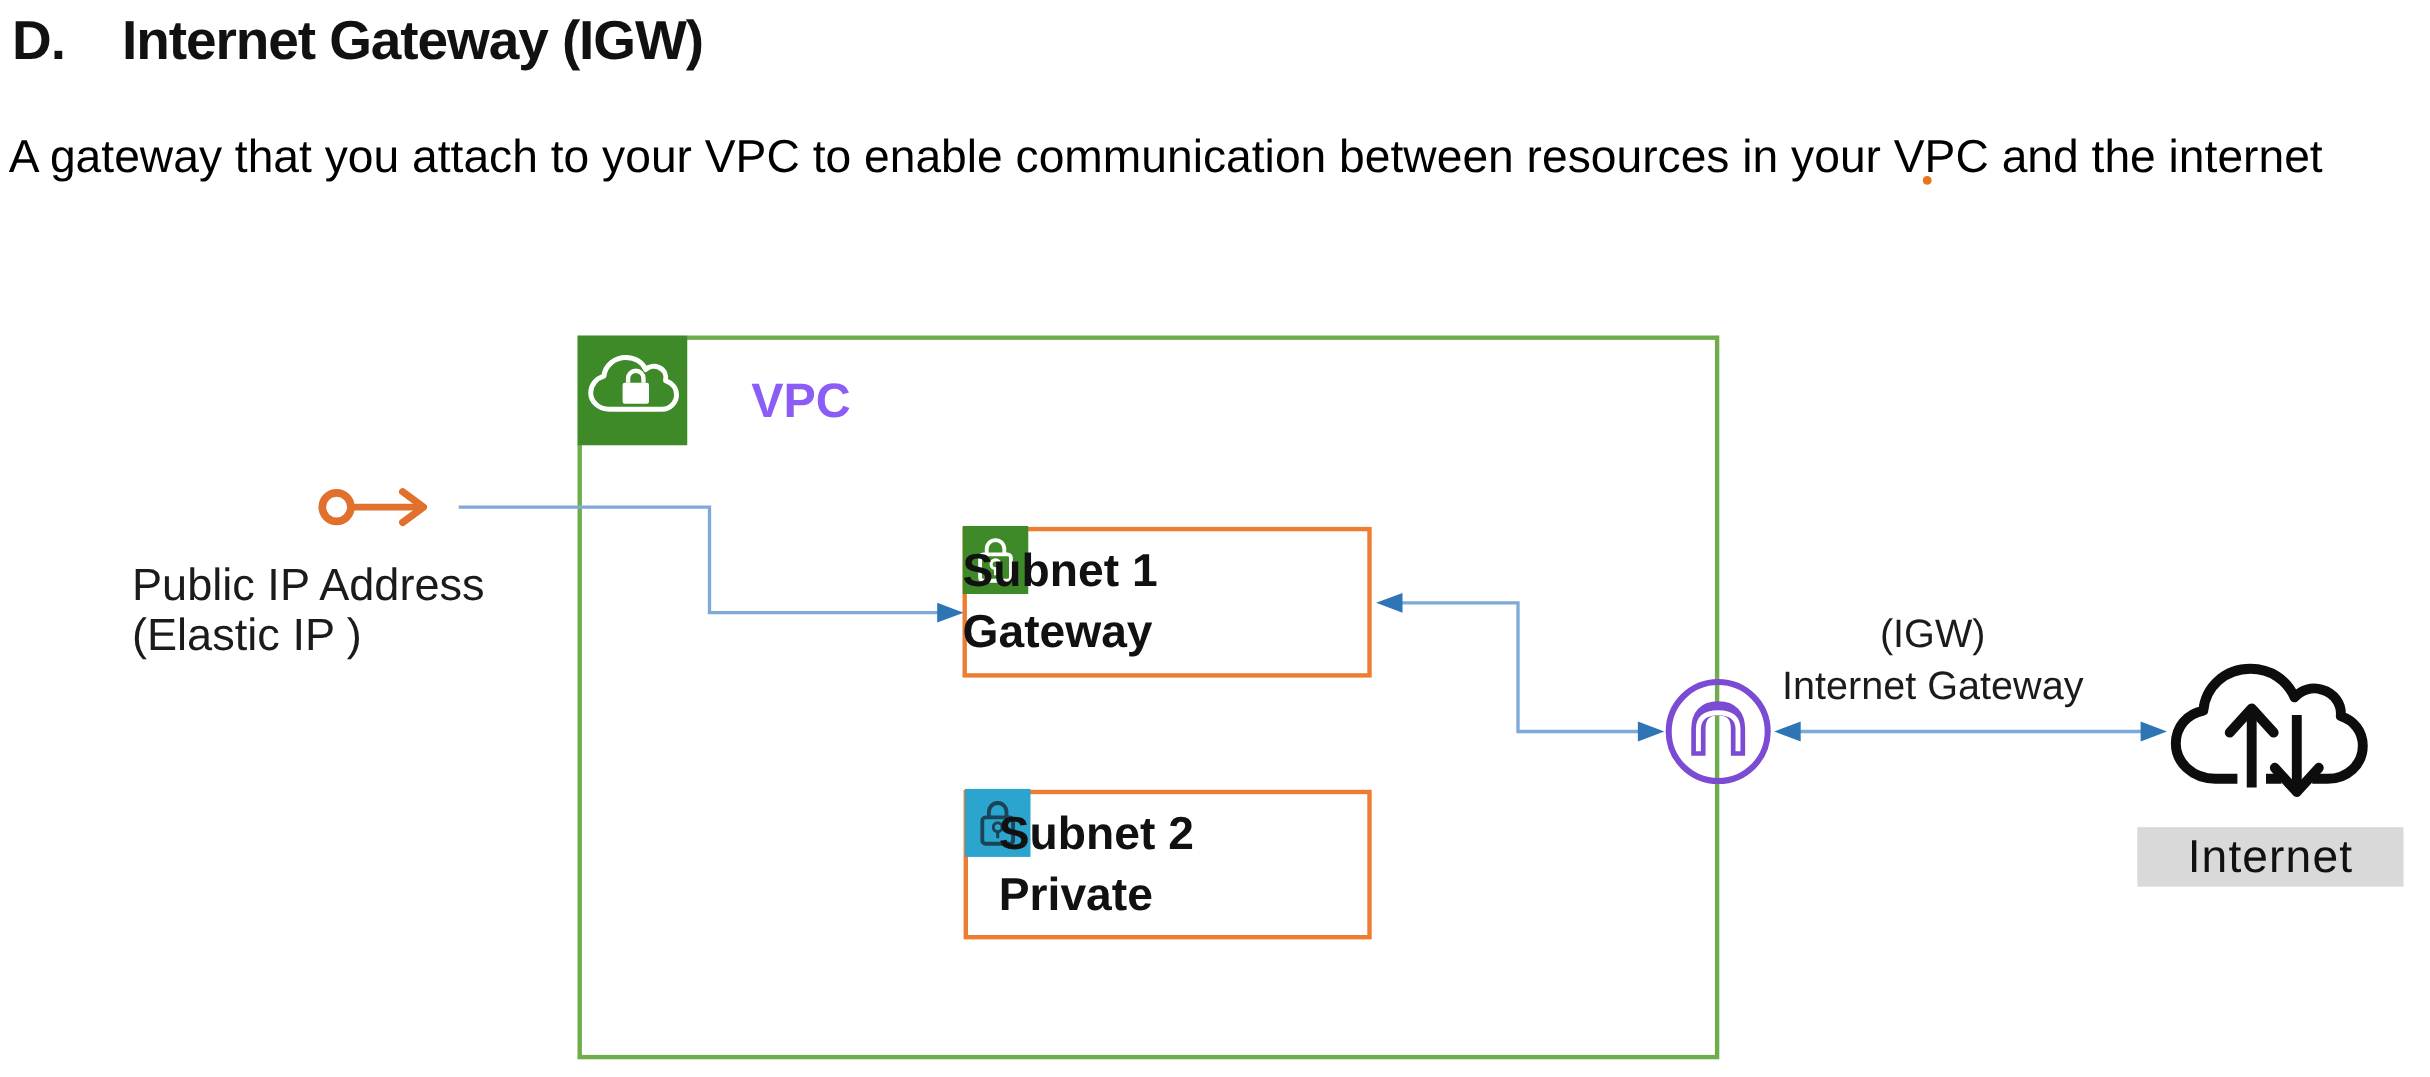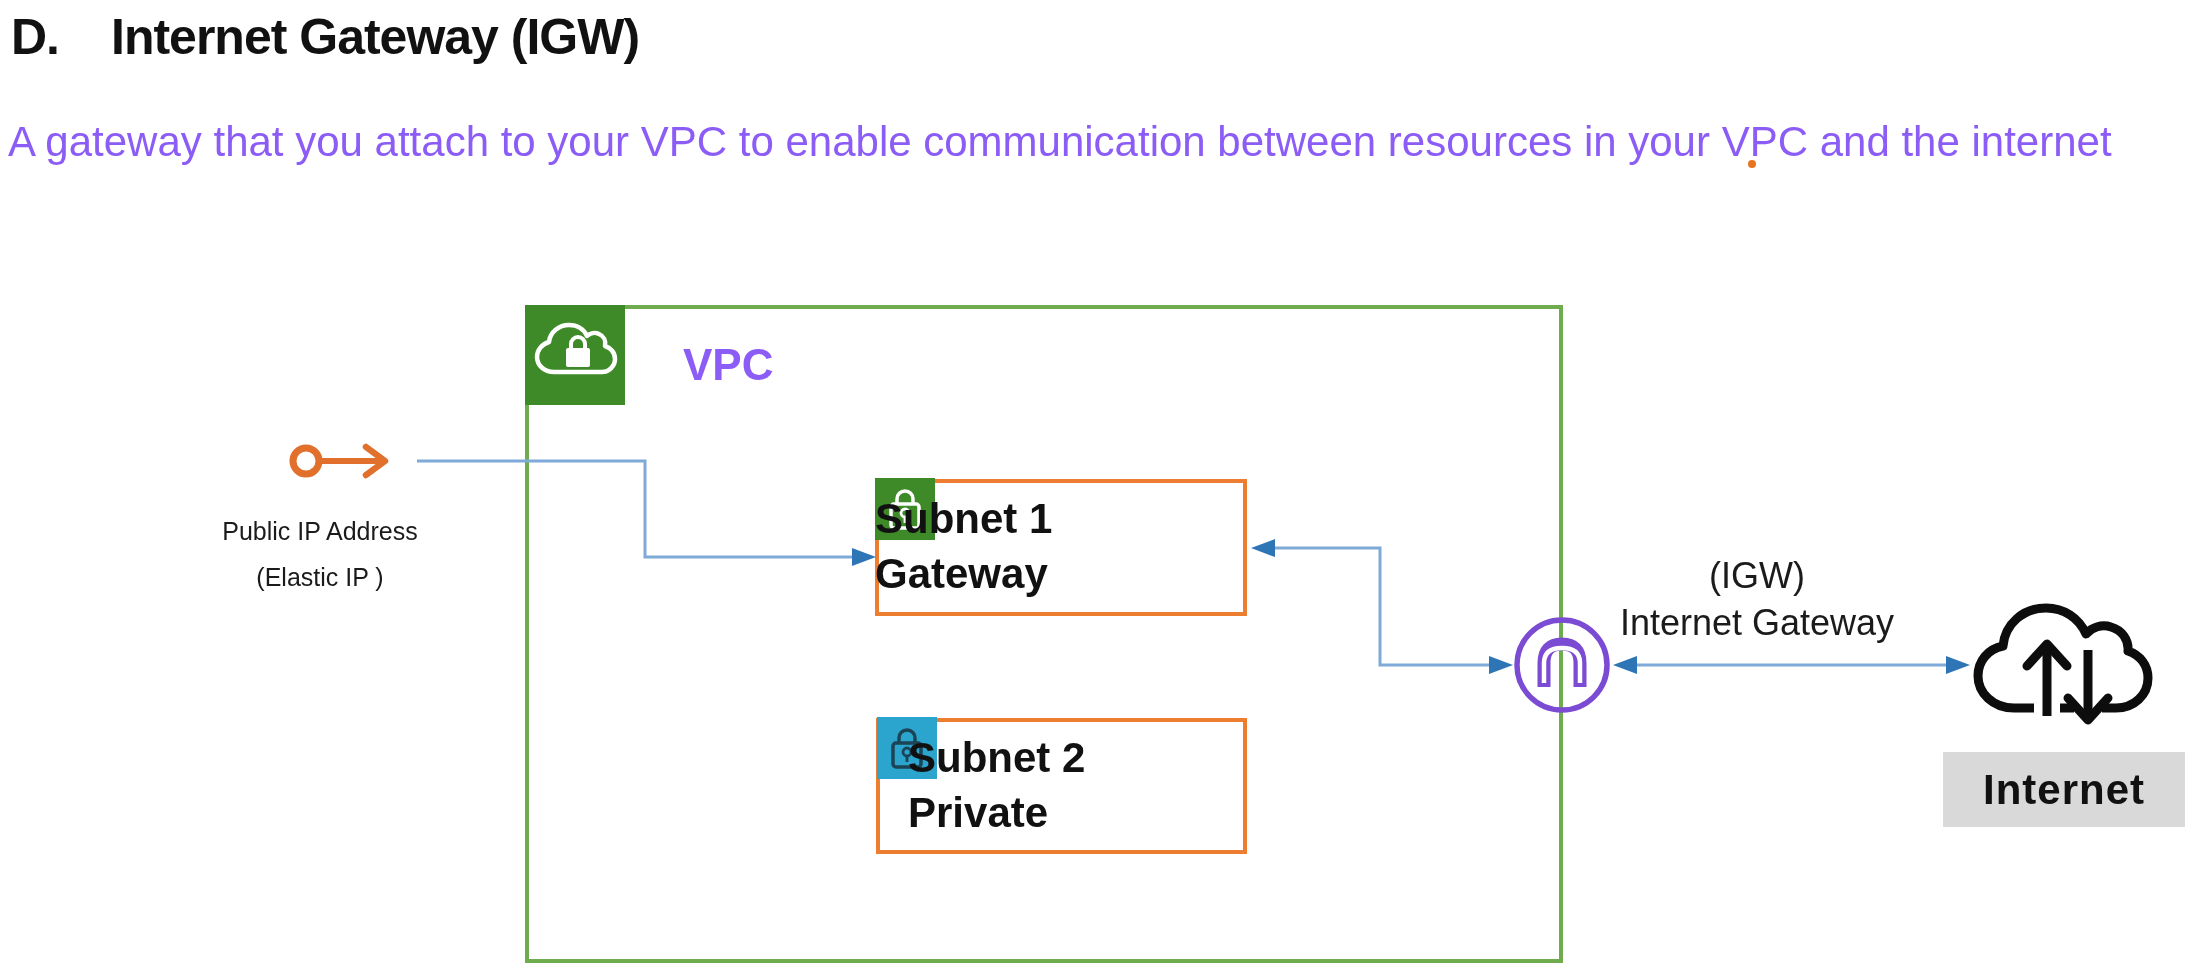--- a/index.html
+++ b/index.html
@@ -15,21 +15,21 @@
   
   .title-row{
     left:11px;top:8px;
     display:flex;gap:52px;
     font-size:50px;font-weight:bold;color:#111;
     letter-spacing:-1px;
     white-space:nowrap;
   }
   .description{
     left:8px;top:118px;width:2201px;
-    font-size:42px;color:#8b5cf6;
+    font-size:42px;color:#000000;
     white-space:nowrap;overflow:hidden;
   }
   .spell-dot{
     left:1748px;top:160px;width:8px;height:8px;border-radius:50%;
     background:#E8741F;
   }
 
   
   .vpc-box{
     left:525px;top:305px;width:1038px;height:658px;
@@ -39,21 +39,21 @@
   .vpc-icon{left:525px;top:305px;width:100px;height:100px;}
   .vpc-label{
     left:683px;top:340px;
     font-size:44px;font-weight:bold;color:#8b5cf6;white-space:nowrap;
   }
 
   
   .eip-icon{left:276px;top:436px;width:120px;height:52px;}
   .eip-label{
     left:120px;top:508px;width:400px;
-    text-align:center;font-size:25px;color:#1b1b1b;line-height:46px;
+    text-align:left;font-size:41px;color:#1b1b1b;line-height:46px;
   }
 
   
   .subnet-box{
     border:4px solid #ED7D31;box-sizing:border-box;background:#ffffff;
   }
   .subnet1-box{left:875px;top:479px;width:372px;height:137px;}
   .subnet2-box{left:876px;top:718px;width:371px;height:136px;}
   .subnet-text{
     width:372px;text-align:left;
@@ -68,24 +68,24 @@
   
   .igw-icon{left:1508px;top:611px;width:108px;height:108px;}
   .igw-label{
     left:1597px;top:552px;width:320px;
     text-align:center;font-size:36px;color:#1b1b1b;line-height:47px;
   }
 
   
   .cloud-icon{left:1962px;top:588px;width:200px;height:140px;}
   .internet-label{
-    left:1943px;top:752px;width:242px;height:75px;
+    left:1943px;top:752px;width:242px;height:54px;
     background:#D9D9D9;
     display:flex;align-items:center;justify-content:center;
-    font-size:42px;font-weight:bold;color:#111;letter-spacing:1px;
+    font-size:42px;font-weight:normal;color:#111;letter-spacing:1px;
   }
 
   
   .connectors{left:0;top:0;width:2209px;height:979px;pointer-events:none;}
 </style>
 </head>
 <body>
 
 <div id="canvas">
 

